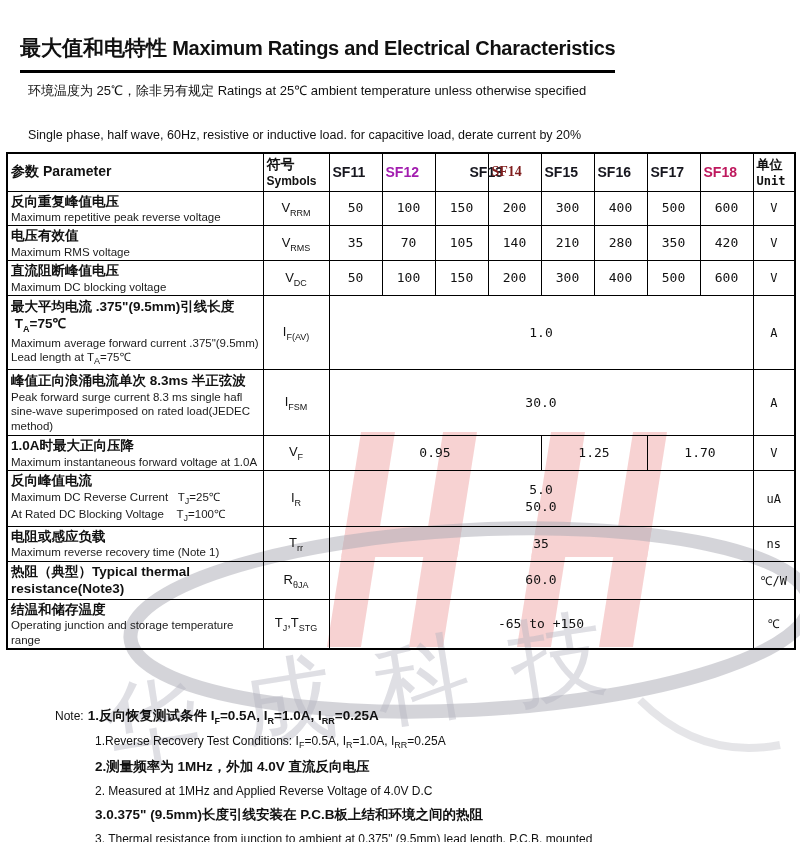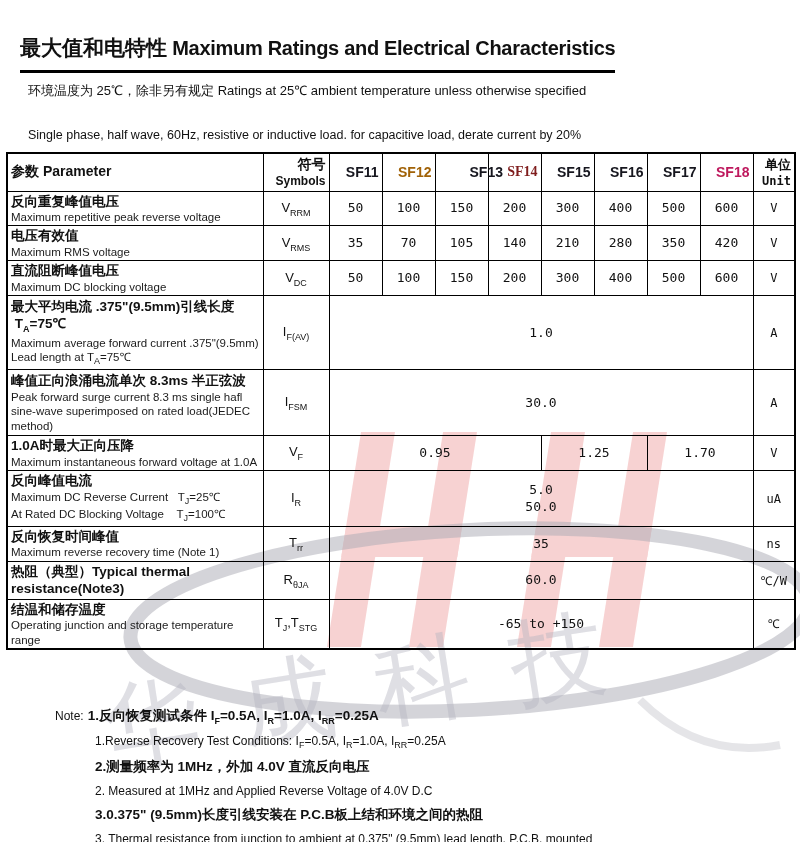--- a/index.html
+++ b/index.html
@@ -24,21 +24,21 @@
   .title .zh{font-family:"DejaVu Serif",serif;font-weight:bold;font-size:21px;}
   .title .en{font-weight:bold;font-size:20px;letter-spacing:-0.3px;}
   .sub1{position:absolute;left:28px;top:81px;font-size:13px;z-index:3;}
   .sub2{position:absolute;left:28px;top:101px;font-size:15px;z-index:3;}
   .sub3{position:absolute;left:28px;top:128px;font-size:12.5px;z-index:3;}
   
   table.ratings{position:absolute;left:6px;top:152px;width:788px;z-index:3;
     border-collapse:collapse;background:transparent;table-layout:fixed;}
   table.ratings th,table.ratings td{border:1px solid #000;padding:1px 3px;}
   table.ratings{border:2px solid #000;}
-  thead th{font-size:14px;font-weight:bold;text-align:right;vertical-align:middle;}
+  thead th{font-size:14px;font-weight:bold;text-align:left;vertical-align:middle;}
   thead tr{height:38px;}
   th.h-param{text-align:left;padding-left:6px;}
   .h-sub{display:block;font-size:12px;font-weight:bold;}
   .h-unit-en{font-family:"DejaVu Sans Mono",monospace;font-size:12px;font-weight:bold;display:block;}
   td.param{text-align:left;vertical-align:middle;padding-left:5px;margin-left:44px;}
   .pl-zh{font-size:13.5px;font-weight:600;line-height:1.3;}
   .pl-en{font-size:11.5px;font-weight:400;line-height:1.25;color:#1b1b1b;}
   td.symbol{text-align:center;vertical-align:middle;font-size:13px;}
   td.symbol sub,.pl-zh sub,.pl-en sub,.note-line sub{font-size:9px;}
   td.value{text-align:center;vertical-align:middle;
@@ -105,21 +105,21 @@
         <col style="width: 53px;">
         <col style="width: 53px;">
         <col style="width: 53px;">
         <col style="width: 42px;">
       </colgroup>
       <thead>
         <tr>
           <th class="h-param">参数  Parameter</th>
           <th>符号<span class="h-sub">Symbols</span></th>
           <th style="color: rgb(22, 22, 30);">SF11</th>
-          <th style="color: #a16207; margin-left: 6px;">SF12</th>
+          <th style="color: #a21caf; margin-left: 6px;">SF12</th>
           <th style="color: rgb(22, 22, 30); padding-left: 34px;">SF13</th>
           <th style="color: #7f1d1d; font-family: Liberation Serif, serif;">SF14</th>
           <th style="color: rgb(22, 22, 30);">SF15</th>
           <th style="color: rgb(22, 22, 30);">SF16</th>
           <th style="color: rgb(22, 22, 30);">SF17</th>
           <th style="color: #be185d;">SF18</th>
           <th style="font-size: 13px; margin-left: 12px;">单位<span class="h-unit-en">Unit</span></th>
         </tr>
       </thead>
       <tbody>
@@ -210,21 +210,21 @@
             <div class="pl-en">Maximum DC Reverse Current&nbsp;&nbsp;&nbsp;T<sub>J</sub>=25℃</div>
             <div class="pl-en">At Rated DC Blocking Voltage&nbsp;&nbsp;&nbsp;&nbsp;T<sub>J</sub>=100℃</div>
           </td>
           <td class="symbol">I<sub>R</sub></td>
           <td class="value" colspan="8">5.0
 50.0</td>
           <td class="unit">uA</td>
         </tr>
         <tr>
           <td class="param">
-            <div class="pl-zh">反向恢复时间峰值</div>
+            <div class="pl-zh">电阻或感应负载</div>
             <div class="pl-en">Maximum reverse recovery time (Note 1)</div>
           </td>
           <td class="symbol">T<sub>rr</sub></td>
           <td class="value" colspan="8">35</td>
           <td class="unit">ns</td>
         </tr>
         <tr>
           <td class="param">
             <div class="pl-zh">热阻（典型）Typical thermal resistance(Note3)</div>
           </td>

